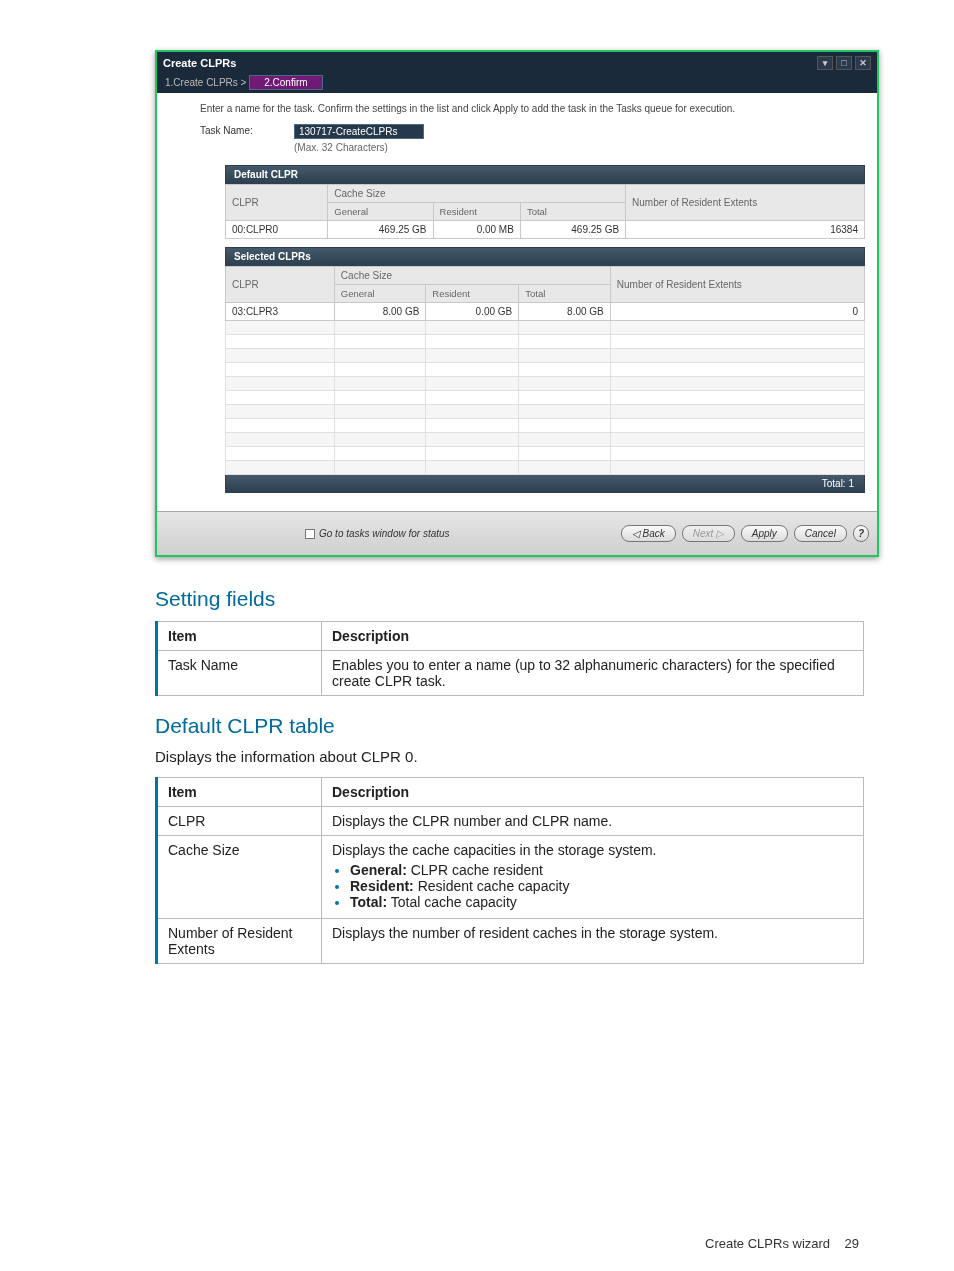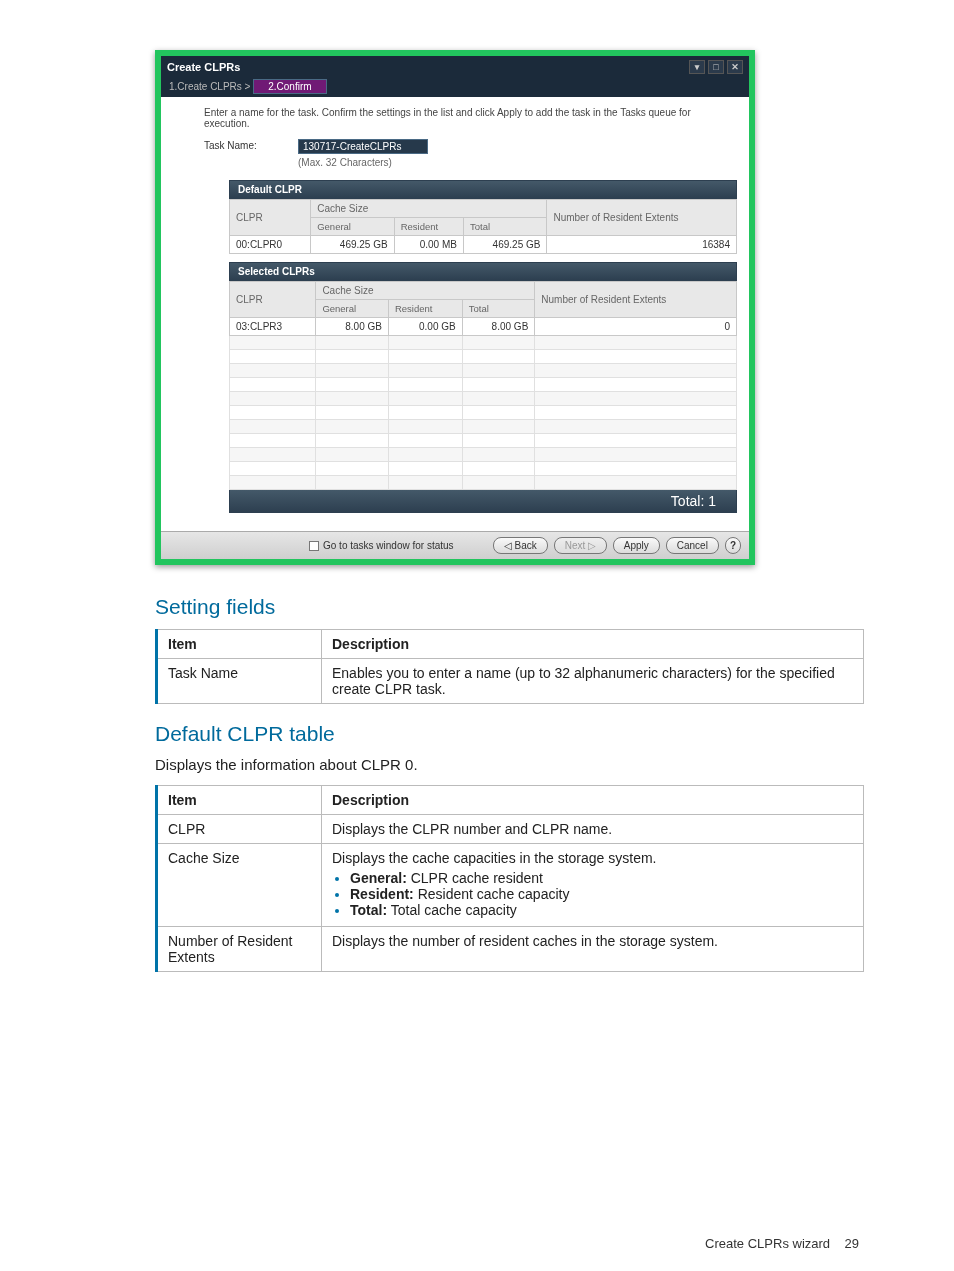--- a/index.html
+++ b/index.html
@@ -13,22 +13,22 @@
   }
   .page {
     width: 954px;
     min-height: 1271px;
     margin: 0 auto;
     padding: 50px 90px 30px 155px;
     position: relative;
   }
   
   .dialog {
-    width: 600px;
-    border: 6px solid #22c55e;
+    width: 724px;
+    border: 2px solid #22c55e;
     box-shadow: 0 2px 6px rgba(0,0,0,.4);
     background: #fff;
     font-size: 10px;
     color: #333;
     margin-bottom: 30px;
   }
   .dlg-title {
     background: #1b2a3a;
     color: #fff;
     padding: 4px 6px;
@@ -103,34 +103,35 @@
     text-align:left;
   }
   table.grid th.sub { font-size:9.5px;}
   table.grid td.num { text-align:right; }
   table.grid tr.empty td { height:14px; border:1px solid #e0e0e0;}
   table.grid tr.empty:nth-child(even) td { background:#f6f6f6;}
   table.grid tr.empty:nth-child(odd) td { background:#fff;}
   .panel-total {
     background: linear-gradient(#445969,#2d3f50);
     color:#fff;
-    padding:3px 20px;
+    padding:3px 10px;
     text-align:right;
-    font-size:14px;
+    font-size:10px;
     border:1px solid #2d3f50;
     border-top:none;
   }
   .dlg-footer {
     background: linear-gradient(#e6e6e6,#cfcfcf);
     border-top:1px solid #aaa;
-    padding:5px 8px;
+    padding:13px 8px;
     display:flex;
     align-items:center;
     justify-content:flex-end;
     gap:6px;
+    font-style:italic;
   }
   .chk { display:flex; align-items:center; gap:4px; margin-right:auto; margin-left:140px;}
   .chkbox { width:10px; height:10px; border:1px solid #777; background:#fff;}
   .btn {
     border:1px solid #777;
     border-radius:8px;
     padding:2px 10px;
     font-size:10px;
     cursor:pointer;
     background:linear-gradient(#f9f9f9,#dcdcdc);

